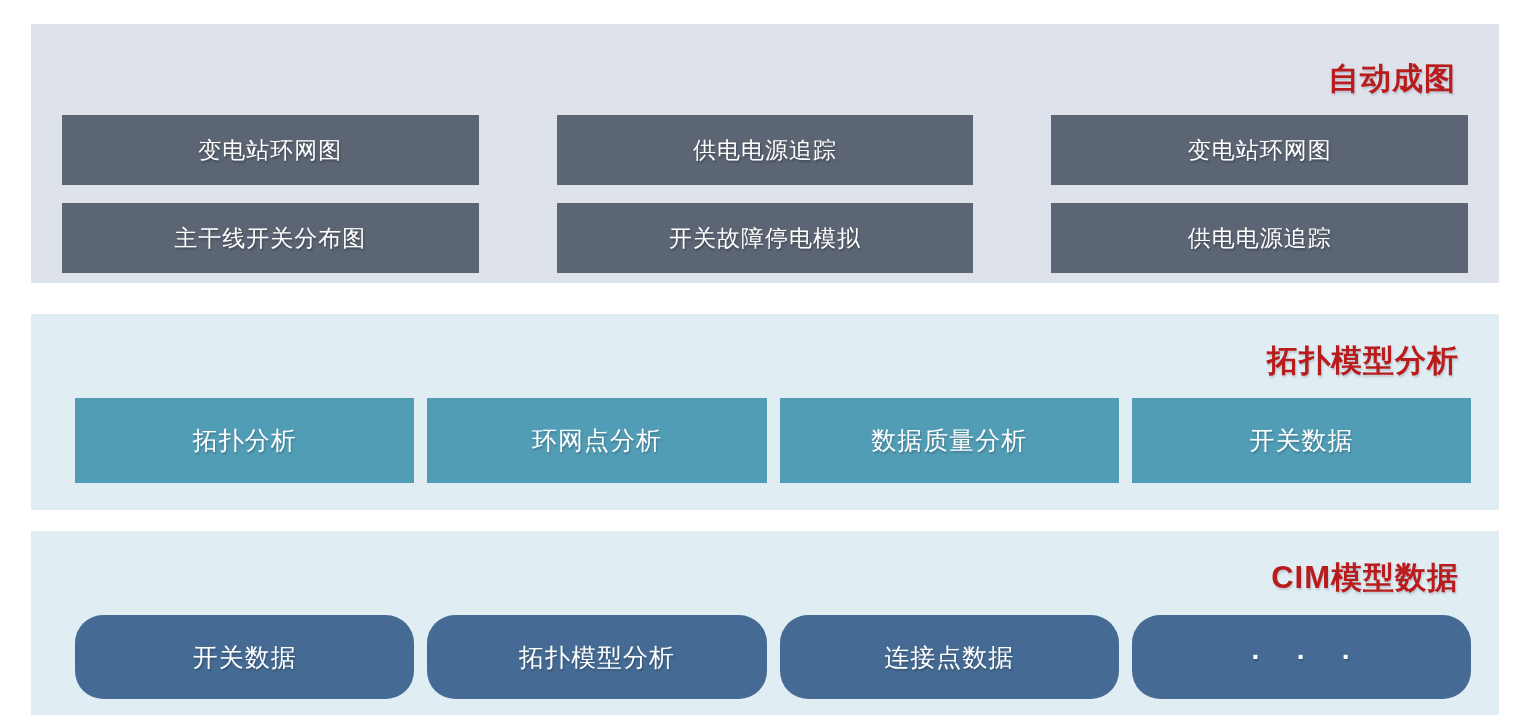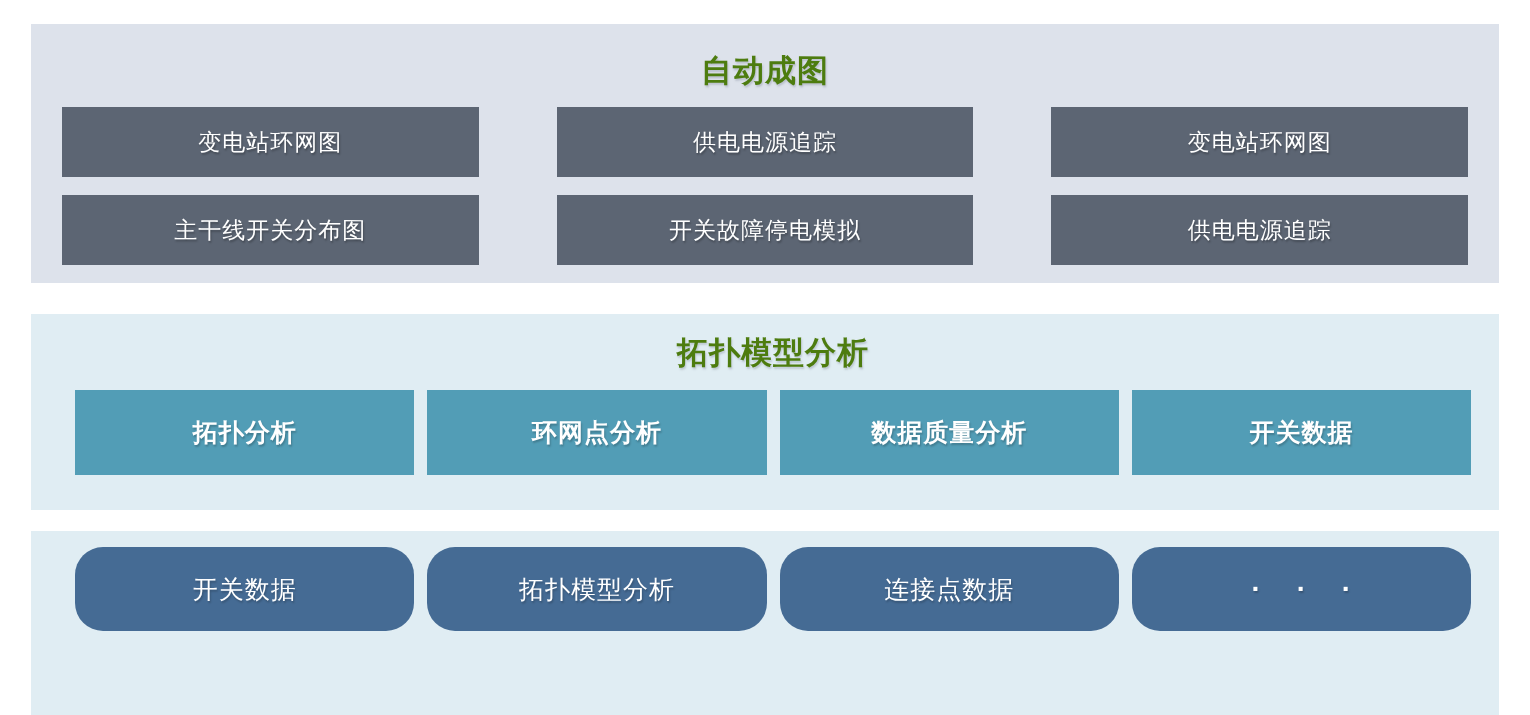--- a/index.html
+++ b/index.html
@@ -15,26 +15,26 @@
     background: #ffffff;
     box-sizing: border-box;
     padding: 24px 31px 0 31px;
     overflow: hidden;
   }
   .panel {
     box-sizing: border-box;
     width: 100%;
   }
   .panel-title {
-    margin: 4px;
-    text-align: center;
+    margin: 12px;
+    text-align: right;
     font-size: 31px;
     line-height: 37px;
     font-weight: bold;
-    color: #4d7c0f;
+    color: #b91c1c;
     letter-spacing: 1px;
     text-shadow: 1px 2px 2px rgba(120, 130, 145, 0.35);
   }
   .panel-auto {
     background: #dde2eb;
     height: 259px;
     padding: 24px 31px 0 31px;
     margin-bottom: 31px;
   }
   .panel-auto .panel-title { margin-bottom: 18px; }
@@ -68,21 +68,21 @@
     background: #5c6573;
     height: 70px;
     font-size: 23px;
     font-weight: normal;
     text-shadow: 1px 2px 2px rgba(0, 0, 0, 0.28);
   }
   .box-teal {
     background: #529db6;
     height: 85px;
     font-size: 25px;
-    font-weight: bold;
+    font-weight: normal;
     text-shadow: 1px 2px 2px rgba(0, 0, 0, 0.22);
   }
   .box-blue {
     background: #456b94;
     height: 84px;
     font-size: 25px;
     font-weight: normal;
     text-shadow: 1px 2px 2px rgba(0, 0, 0, 0.22);
     border-radius: 28px;
   }
@@ -114,20 +114,21 @@
     <h2 class="panel-title">拓扑模型分析</h2>
     <div class="grid4">
       <div class="box box-teal">拓扑分析</div>
       <div class="box box-teal">环网点分析</div>
       <div class="box box-teal">数据质量分析</div>
       <div class="box box-teal">开关数据</div>
     </div>
   </section>
 
   <section class="panel panel-blue">
+    <h2 class="panel-title">CIM模型数据</h2>
     <div class="grid4">
       <div class="box box-blue">开关数据</div>
       <div class="box box-blue">拓扑模型分析</div>
       <div class="box box-blue">连接点数据</div>
       <div class="box box-blue box-ellipsis">· · ·</div>
     </div>
   </section>
 
 </div>
 

